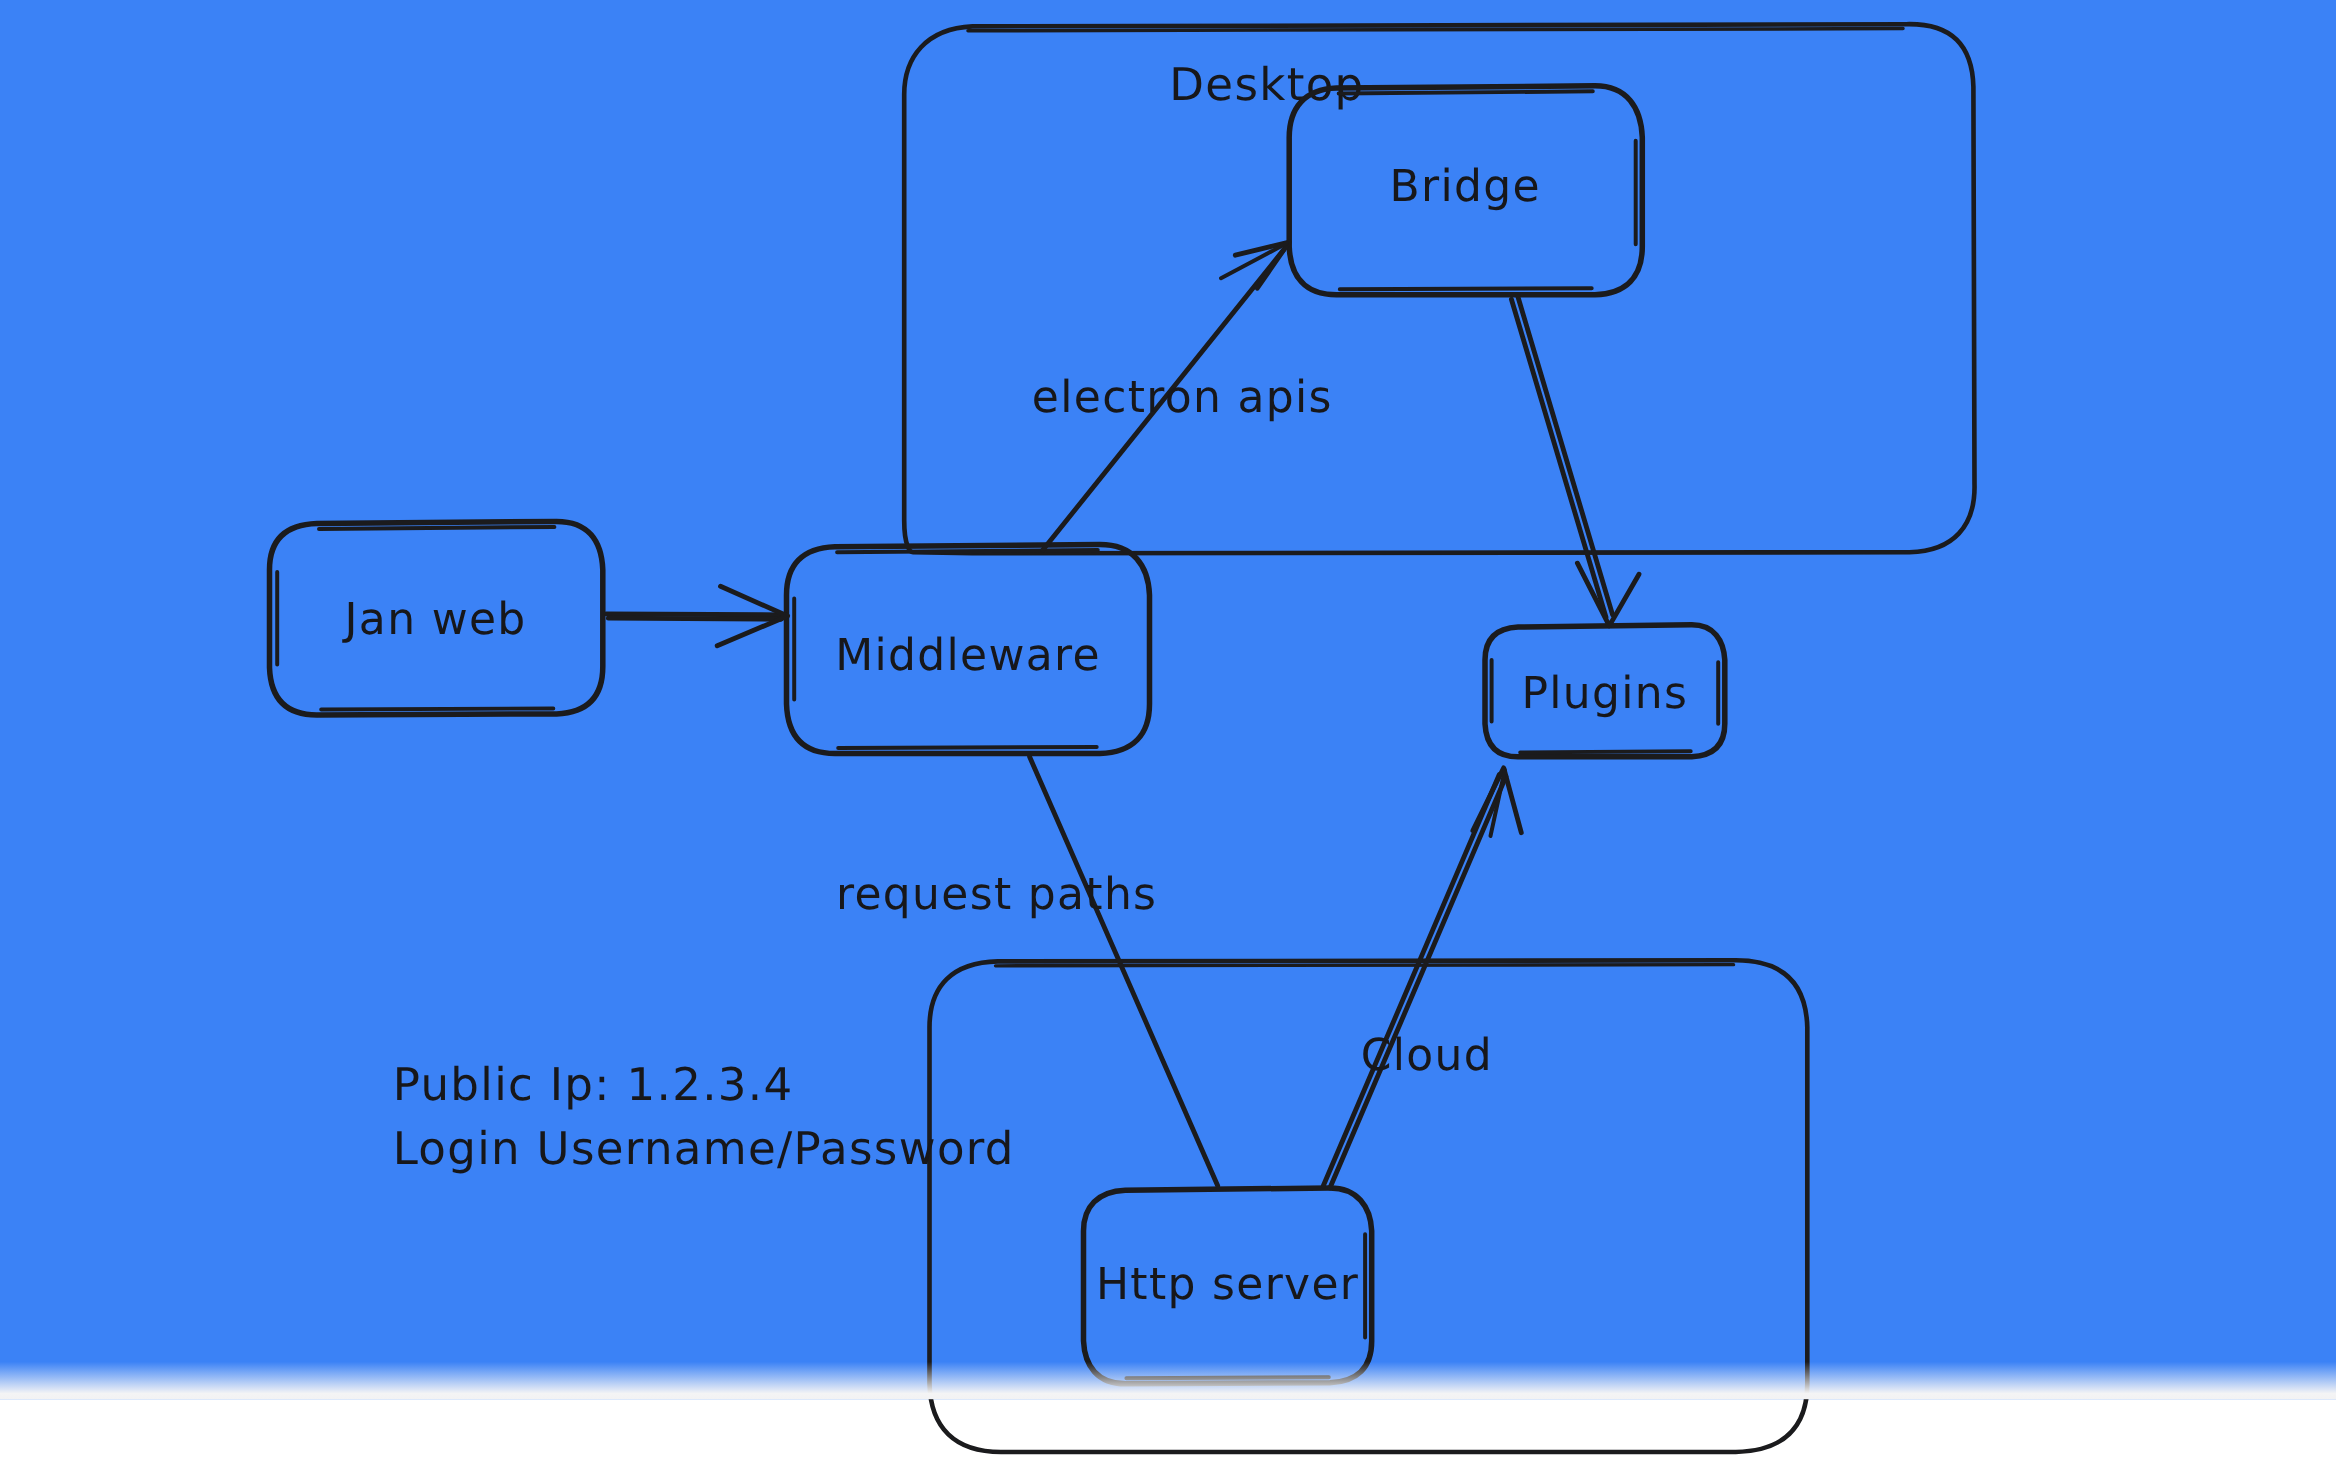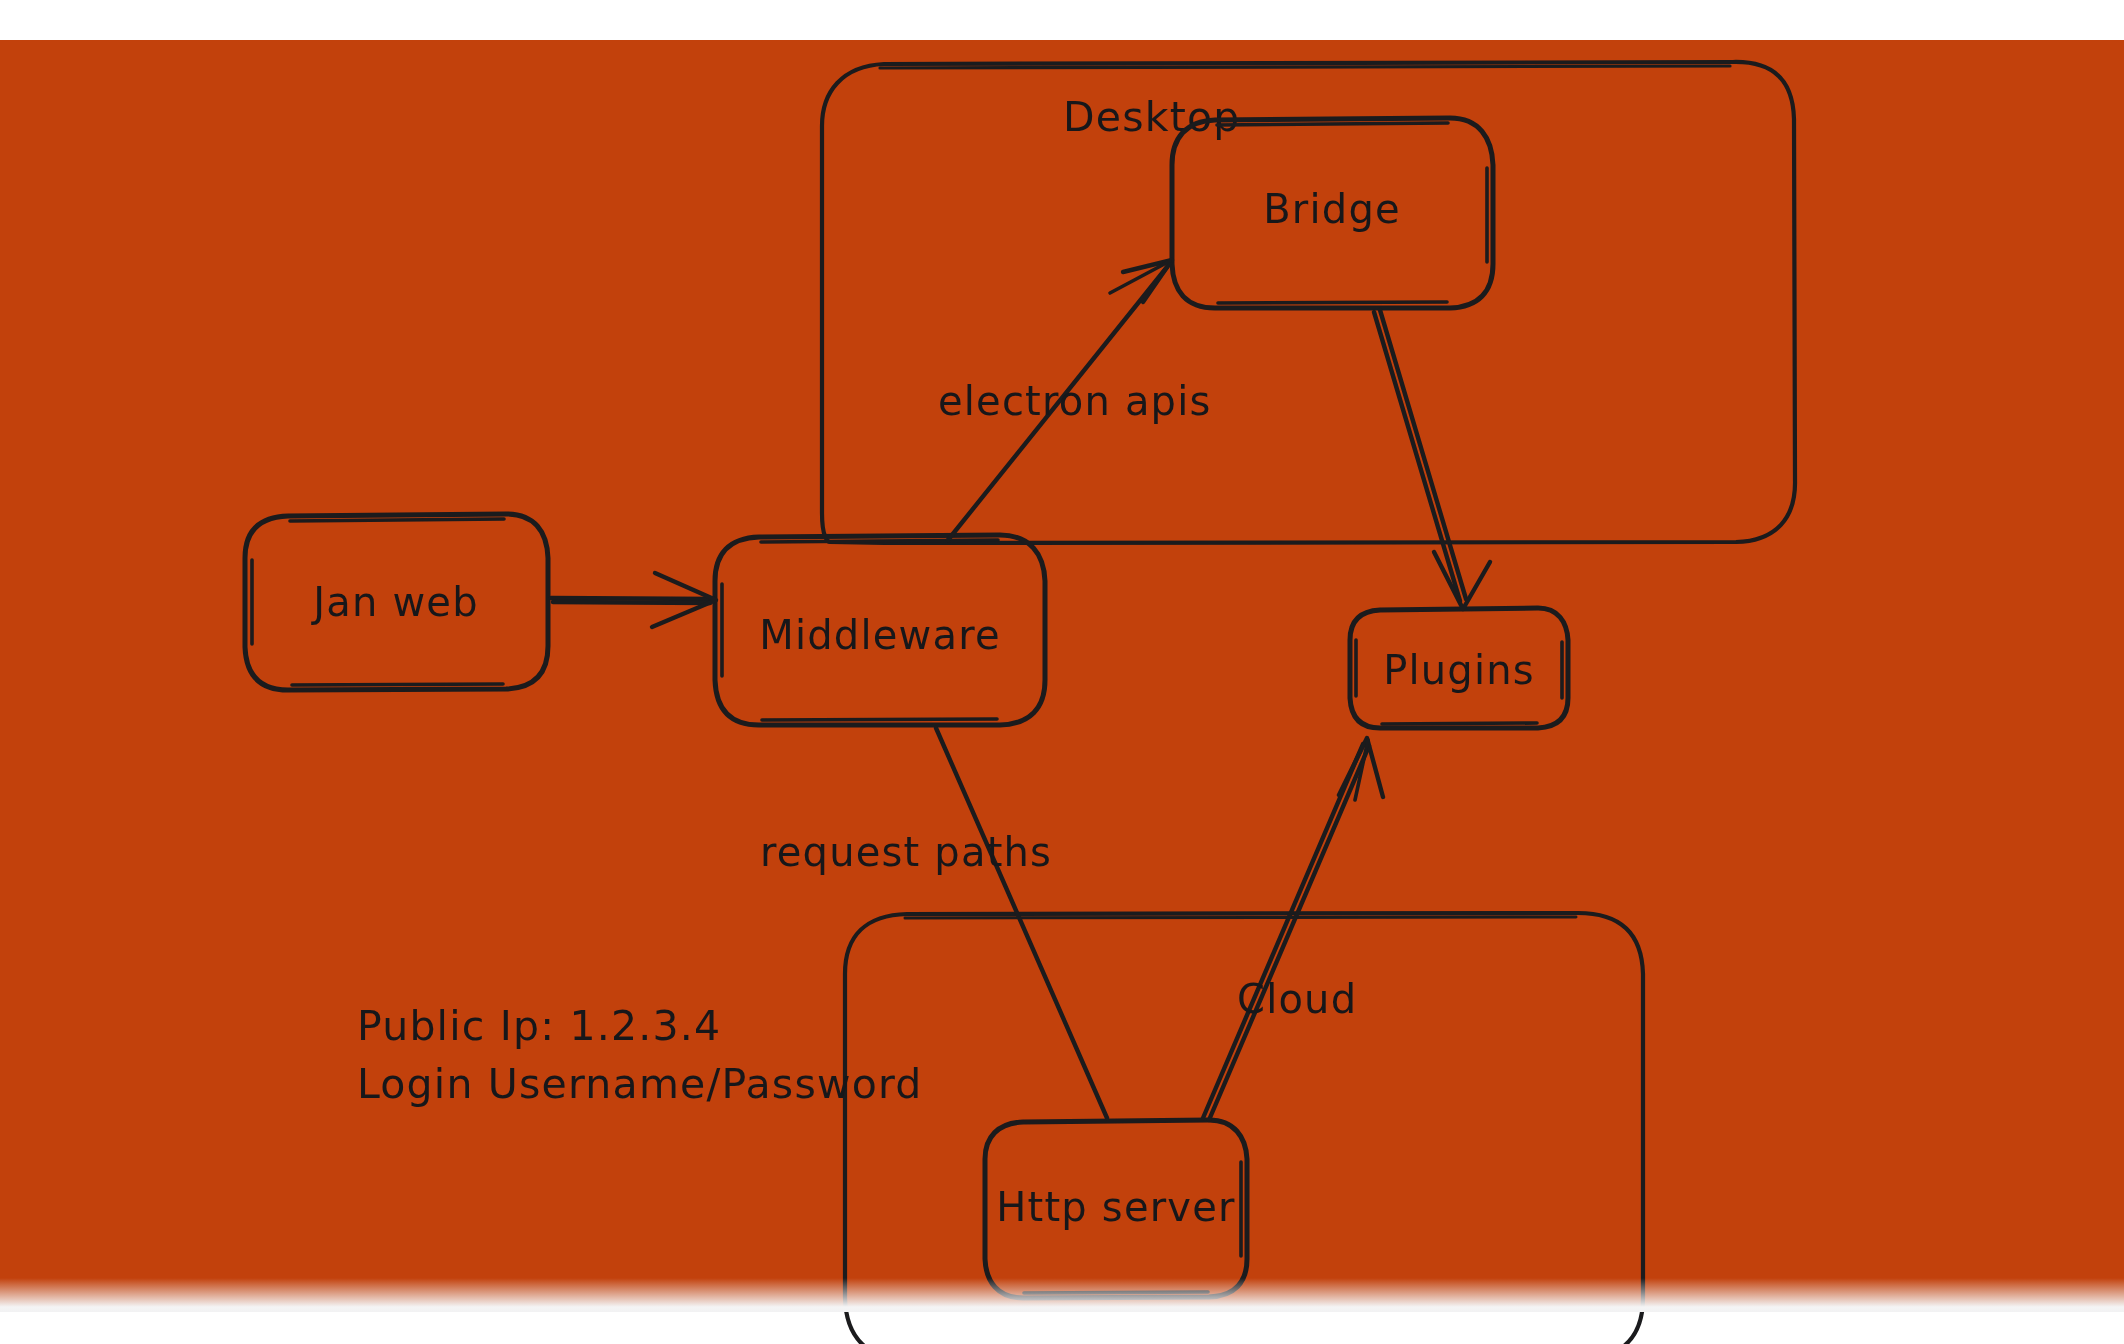--- a/index.html
+++ b/index.html
@@ -10,22 +10,21 @@
   body {
     width: 2124px;
     height: 1344px;
     overflow: hidden;
     font-family: "DejaVu Sans", sans-serif;
   }
   #canvas {
     position: relative;
     width: 2124px;
     height: 1272px;
-    background: #c2410c;
-    margin-top: 40px;
+    background: #3b82f6;
   }
   #bottom-fade {
     position: absolute;
     left: 0;
     bottom: 0;
     width: 2124px;
     height: 34px;
     background: linear-gradient(to bottom, rgba(255,255,255,0) 0%, #f4f4f5 85%, #f2f2f3 100%);
     pointer-events: none;
   }

